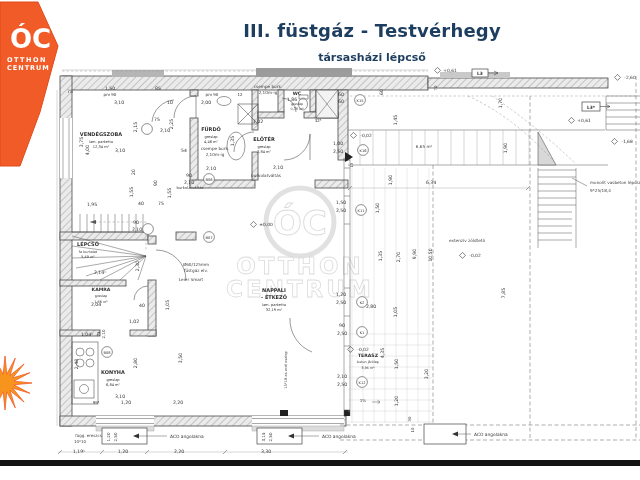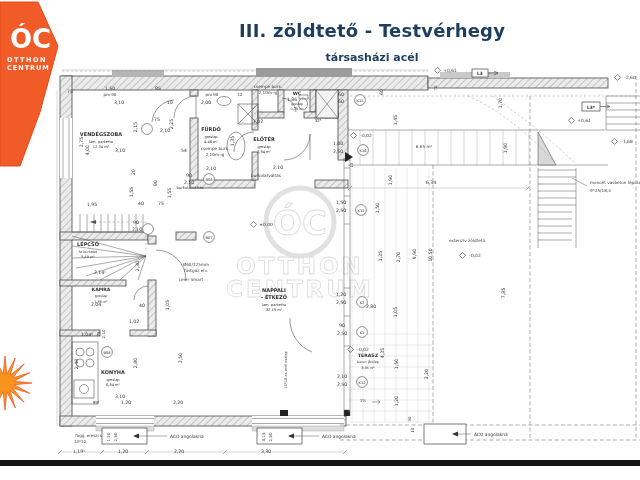--- a/index.html
+++ b/index.html
@@ -458,17 +458,17 @@
 
 <div class="header">
   <div class="logo-wrap">
     <svg viewBox="0 0 80 175" width="80" height="175">
       <polygon points="0,2 38,2 58,46 40,112 20,166 0,166" fill="#f15b27" stroke="#e04b1a" stroke-width="1"></polygon>
       <text x="10" y="48" font-size="26" font-weight="bold" fill="#ffffff">ÓC</text>
       <text x="7" y="62" font-size="6.5" letter-spacing="1.5" font-weight="bold" fill="#ffffff">OTTHON</text>
       <text x="7" y="70" font-size="6.5" letter-spacing="1" font-weight="bold" fill="#ffffff">CENTRUM</text>
     </svg>
   </div>
-  <div class="title">III. zöldtető - Testvérhegy</div>
-  <div class="subtitle">társasházi acél</div>
+  <div class="title">III. füstgáz - Testvérhegy</div>
+  <div class="subtitle">társasházi lépcső</div>
 </div>
 
 </div>
 
 </body></html>

